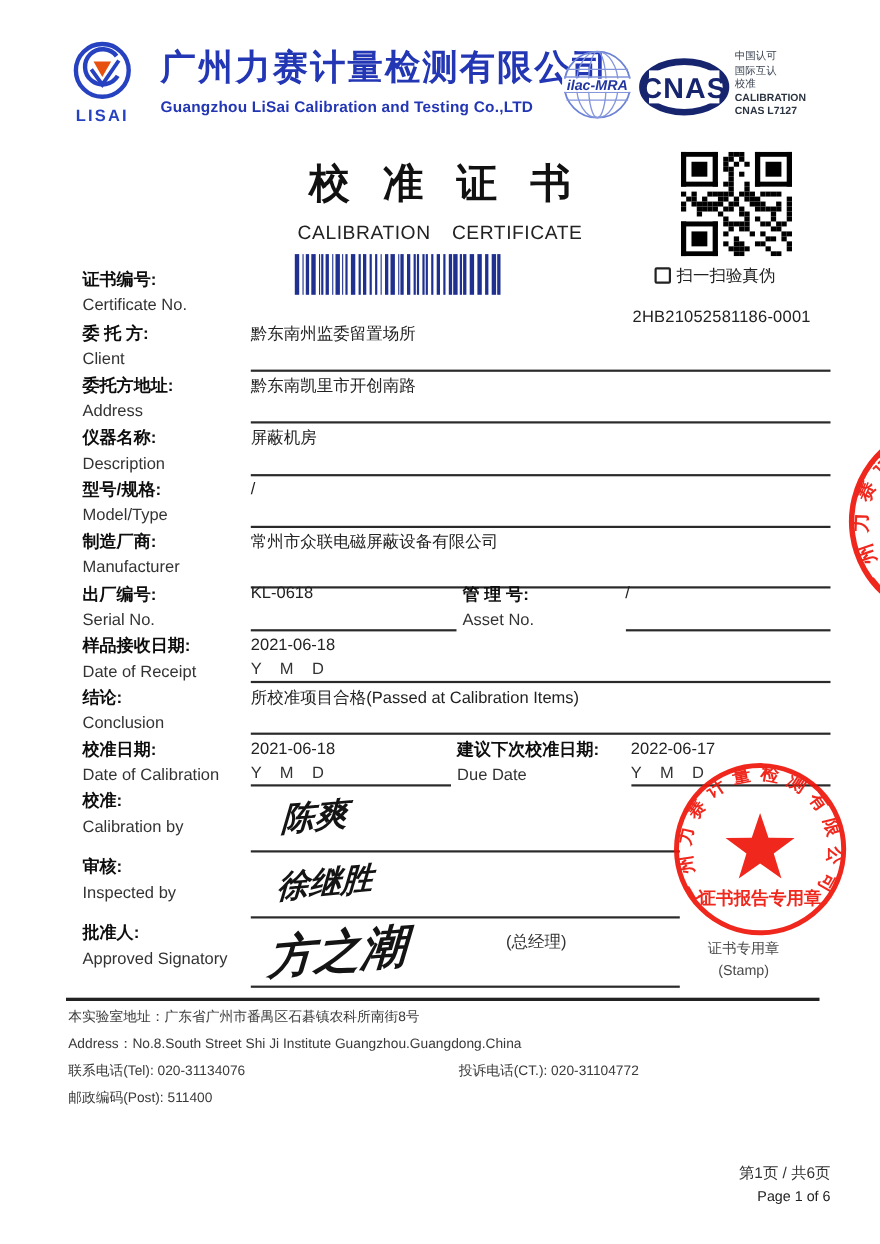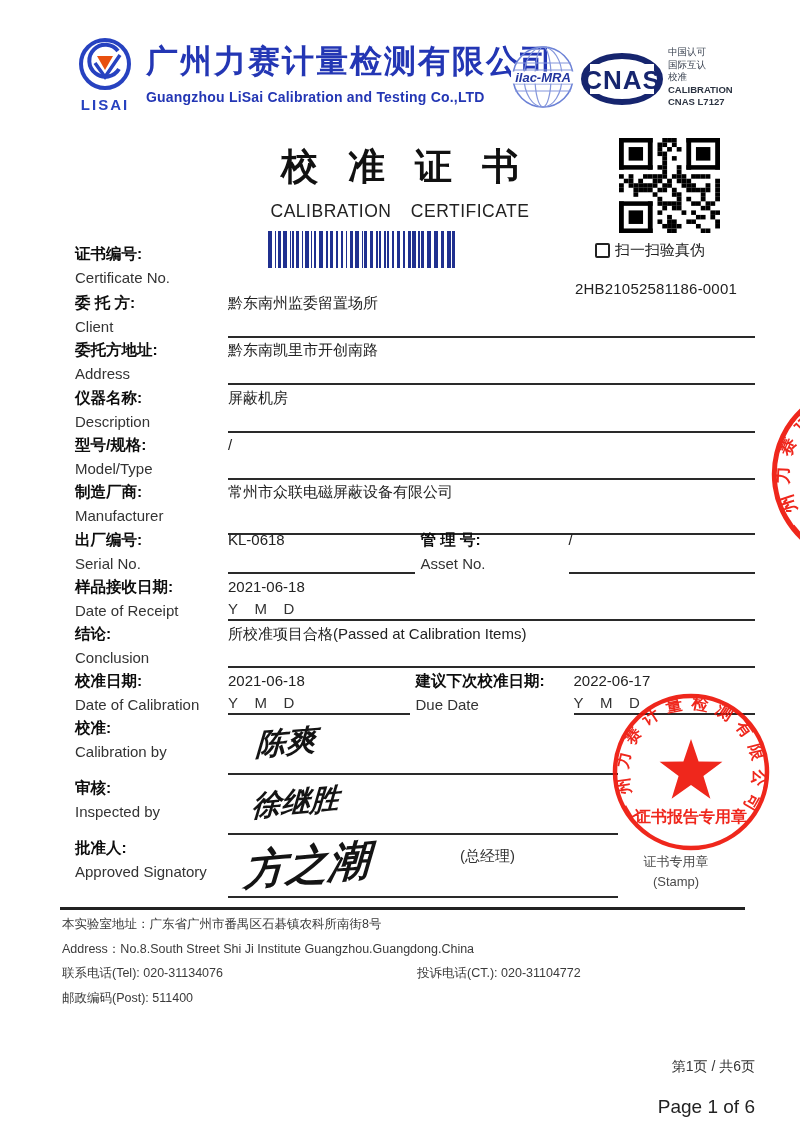--- a/index.html
+++ b/index.html
@@ -1,19 +1,19 @@
 <!DOCTYPE html>
 <html><head>
 <meta charset="utf-8">
 <style>
   html,body{margin:0;padding:0;background:#888;}
   .page{position:relative;width:800px;height:1131px;background:#fff;overflow:hidden;
         font-family:"Liberation Sans",sans-serif;color:#1a1a1a;}
   
-  .logo-wrap{position:absolute;left:72px;top:36px;width:66px;height:78px;}
+  .logo-wrap{position:absolute;left:60px;top:36px;width:66px;height:78px;}
   .company{position:absolute;left:146px;top:40px;}
   .company-cn{font-size:32px;font-weight:bold;color:#2336b4;letter-spacing:2px;white-space:nowrap;}
   .company-en{font-size:14px;font-weight:bold;color:#2336b4;margin-top:5px;letter-spacing:.2px;white-space:nowrap;}
   .ilac{position:absolute;left:510px;top:44px;}
   .cnas{position:absolute;left:580px;top:52px;}
   .accred{position:absolute;left:668px;top:46px;font-size:9.5px;line-height:12.5px;color:#38404f;}
   .accred .b{font-weight:bold;color:#2c3442;}
   
   .title{position:absolute;left:180px;top:142px;width:440px;text-align:center;}
   .title-cn{font-size:37px;font-weight:bold;color:#111;letter-spacing:30px;margin-left:30px;white-space:nowrap;}
@@ -50,21 +50,21 @@
   .stamp-edge{position:absolute;left:763px;top:377px;opacity:.92;z-index:5;transform:rotate(-8deg);}
   
   .foot-rule{position:absolute;left:60px;top:907px;width:685px;height:3px;background:#222;}
   .foot{position:absolute;left:62px;top:916px;width:695px;font-size:12.5px;color:#3a3a3a;}
   .foot .line{margin-bottom:7.5px;white-space:nowrap;}
   .foot .cols{display:flex;margin-bottom:8px;}
   .foot .c1{width:355px;flex:none;white-space:nowrap;}
   .foot .c2{white-space:nowrap;}
   .pagenum{position:absolute;right:45px;top:1058px;text-align:right;}
   .pagenum .pcn{font-size:14px;color:#333;}
-  .pagenum .pen{font-size:19px;color:#222;margin-top:20px;}
+  .pagenum .pen{font-size:13px;color:#222;margin-top:4px;}
 </style>
 </head>
 <body>
 
 <div class="page">
 
   <div class="logo-wrap">
     <svg width="66" height="78" viewBox="0 0 66 78">
       <circle cx="33" cy="28" r="24" fill="none" stroke="#2742c0" stroke-width="4"></circle>
       <path d="M 46 15 A 16 16 0 1 0 47 33" fill="none" stroke="#2742c0" stroke-width="4"></path>

